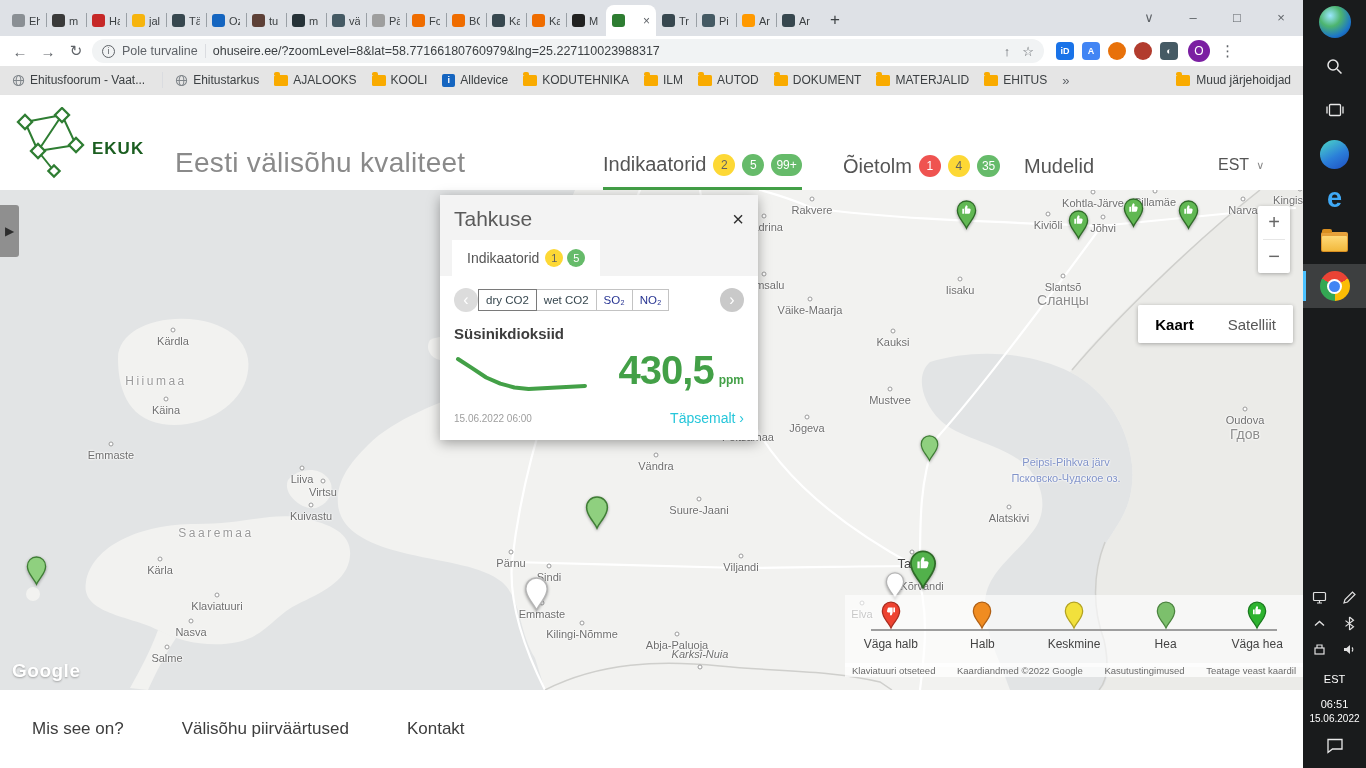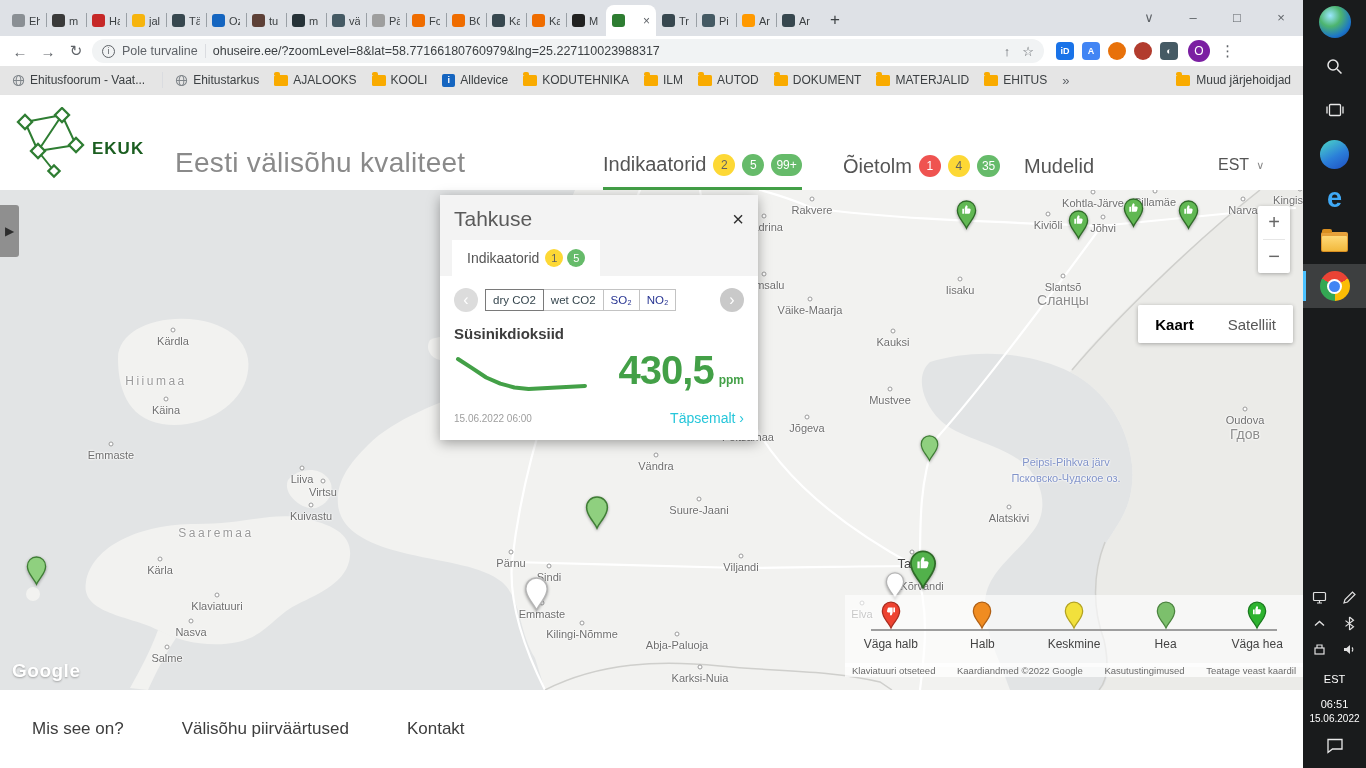--- a/index.html
+++ b/index.html
@@ -89,21 +89,21 @@
   .popup-title-row{display:flex;justify-content:space-between;align-items:center;padding:12px 14px 9px}
   .popup-title{font-size:21px;color:#5a5a5a}
   .popup-close{font-size:20px;color:#2f2f2f;line-height:1}
   .popup-tabs{display:flex;padding-left:12px}
   .popup-tab{background:#fff;display:flex;align-items:center;gap:6px;padding:9px 15px;font-size:14px;color:#555}
   .ptab-badge{width:18px;height:18px;border-radius:50%;display:grid;place-items:center;font-size:11px}
   .popup-body{padding:12px 14px 14px}
   .selector{display:flex;align-items:center}
   .sel-arrow{width:24px;height:24px;border-radius:50%;background:#dcdcdc;color:#fff;display:grid;place-items:center;font-size:16px;flex:none}
   .sel-arrow.next{background:#c9c9c9;margin-left:auto}
-  .pollu-list{display:flex;margin-left:8px}
+  .pollu-list{display:flex;margin-left:1px}
   .pollu{border:1px solid #c3c3c3;background:#fff;font-size:11.5px;padding:4px 7px;margin-left:-1px;font-family:inherit;white-space:nowrap}
   .pollu.selected{border:1px solid #7a7a7a;position:relative;z-index:1}
   .indicator{font-size:15px;font-weight:bold;color:#3d3d3d;margin-top:13px}
   .chart-row{display:flex;align-items:flex-end;margin-top:6px}
   .bigval{margin-left:auto;display:flex;align-items:baseline;color:#43a047}
   .bigval .v{font-size:40px;font-weight:bold;letter-spacing:-1px}
   .bigval .u{font-size:12px;margin-left:5px;font-weight:bold}
   .popup-foot{display:flex;justify-content:space-between;align-items:center;margin-top:17px}
   .ts{font-size:10px;color:#9e9e9e}
   .details{font-size:14px;color:#26c6da}
@@ -427,21 +427,21 @@
             <span class="mlabel " style="left: 511px; top: 373px;">Pärnu</span>
             <span class="mdot" style="left: 549px; top: 376px;"></span>
             <span class="mlabel " style="left: 549px; top: 387px;">Sindi</span>
             <span class="mdot" style="left: 542px; top: 413px;"></span>
             <span class="mlabel " style="left: 542px; top: 424px;">Emmaste</span>
             <span class="mdot" style="left: 582px; top: 433px;"></span>
             <span class="mlabel " style="left: 582px; top: 444px;">Kilingi-Nõmme</span>
             <span class="mdot" style="left: 677px; top: 444px;"></span>
             <span class="mlabel " style="left: 677px; top: 455px;">Abja-Paluoja</span>
             <span class="mdot" style="left: 700px; top: 477px;"></span>
-            <span class="mlabel " style="left: 700px; top: 488px;">Karksi-Nuia</span>
+            <span class="mlabel " style="left: 700px; top: 464px; font-style: italic;">Karksi-Nuia</span>
             <span class="mdot" style="left: 741px; top: 366px;"></span>
             <span class="mlabel " style="left: 741px; top: 377px;">Viljandi</span>
             <span class="mdot" style="left: 699px; top: 309px;"></span>
             <span class="mlabel " style="left: 699px; top: 320px; text-align: right;">Suure-Jaani</span>
             <span class="mdot" style="left: 656px; top: 265px;"></span>
             <span class="mlabel " style="left: 656px; top: 276px;">Vändra</span>
             <span class="mdot" style="left: 748px; top: 236px;"></span>
             <span class="mlabel " style="left: 748px; top: 247px;">Põltsamaa</span>
             <span class="mdot" style="left: 807px; top: 227px;"></span>
             <span class="mlabel " style="left: 807px; top: 238px;">Jõgeva</span>

